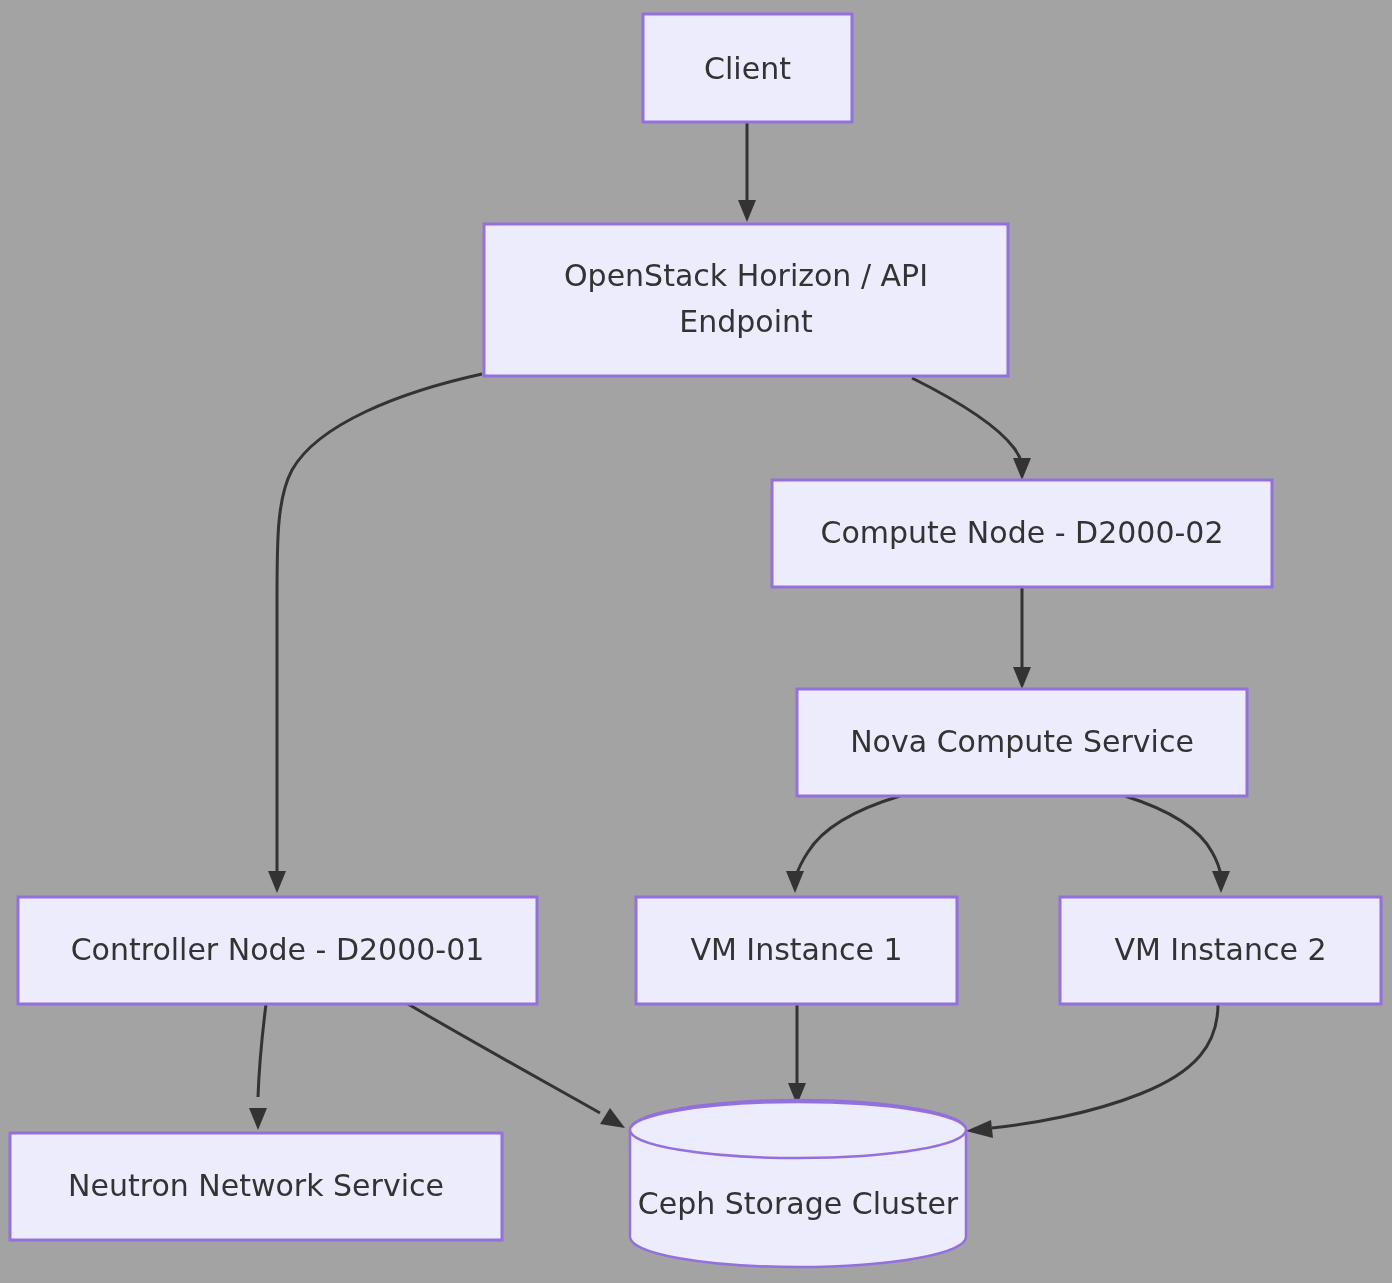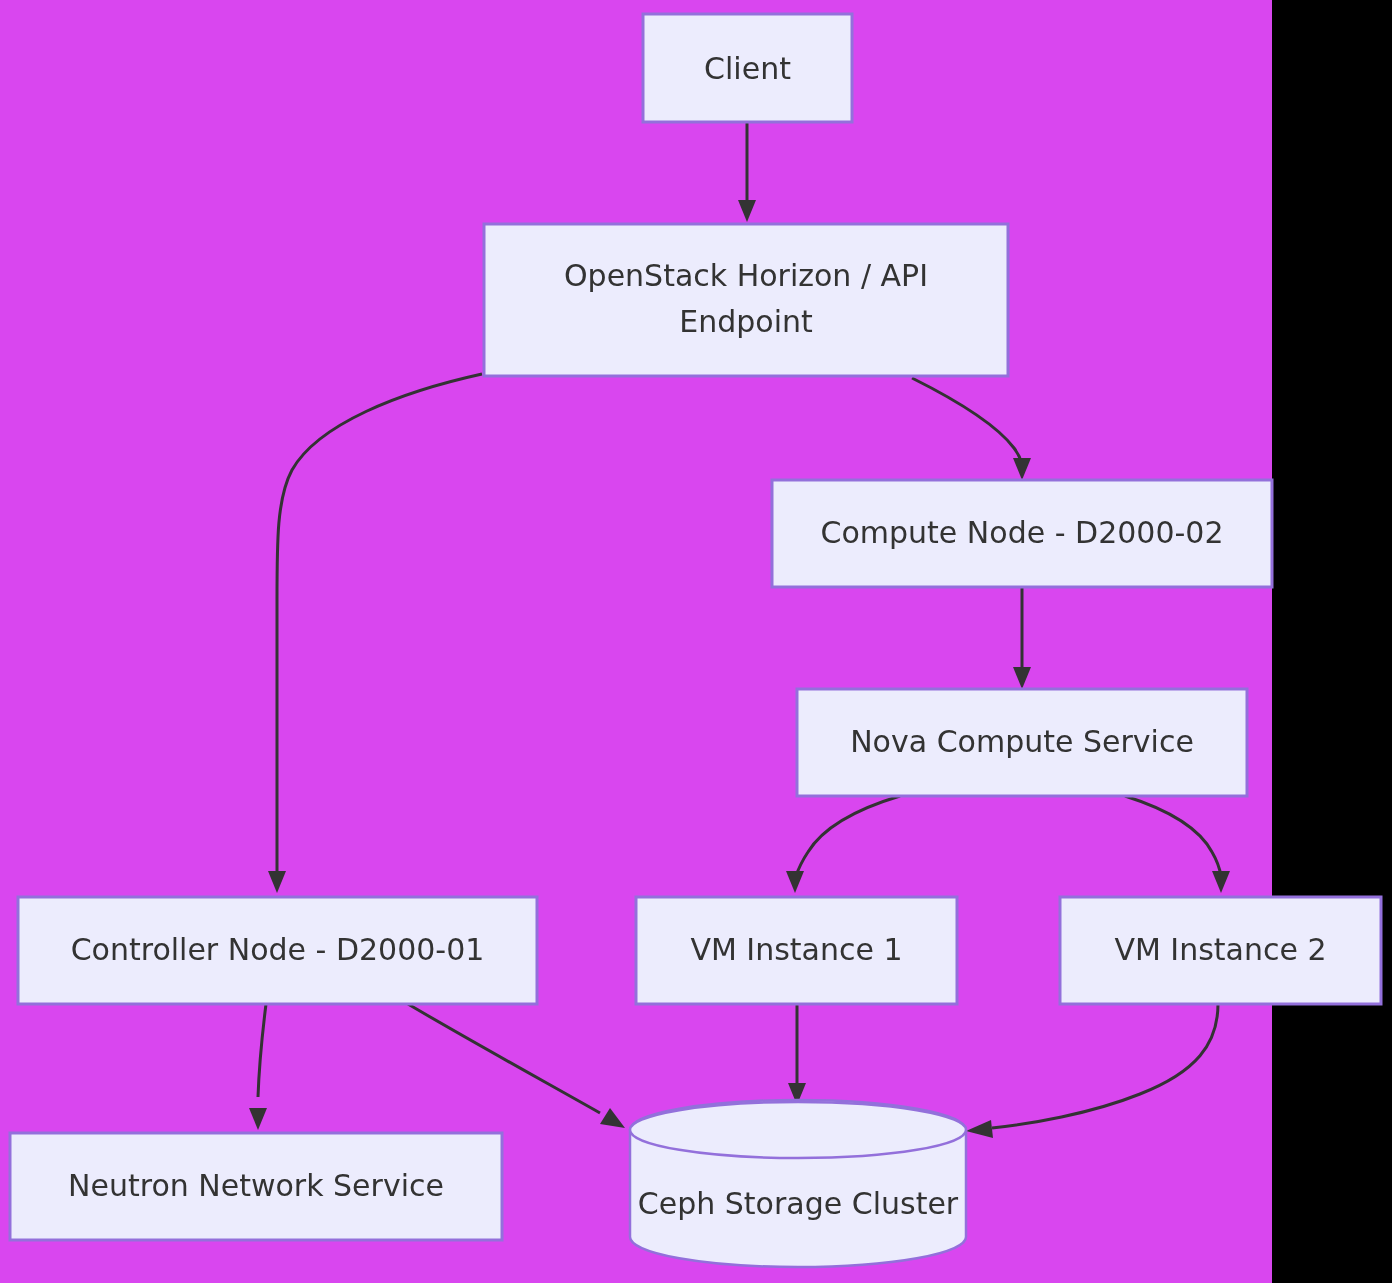--- a/index.html
+++ b/index.html
@@ -9,23 +9,23 @@
     background: #000000;
   }
   body {
     width: 1392px;
     height: 1283px;
     overflow: hidden;
     font-family: "DejaVu Sans", sans-serif;
   }
   #diagram-root {
     position: relative;
-    width: 1272px;
+    width: 1392px;
     height: 1283px;
-    background: #d946ef;
+    background: #a3a3a3;
   }
   svg#flow {
     display: block;
     width: 1392px;
     height: 1283px;
   }
   .node-shape {
     fill: #ececfd;
     stroke: #9370db;
     stroke-width: 3;

